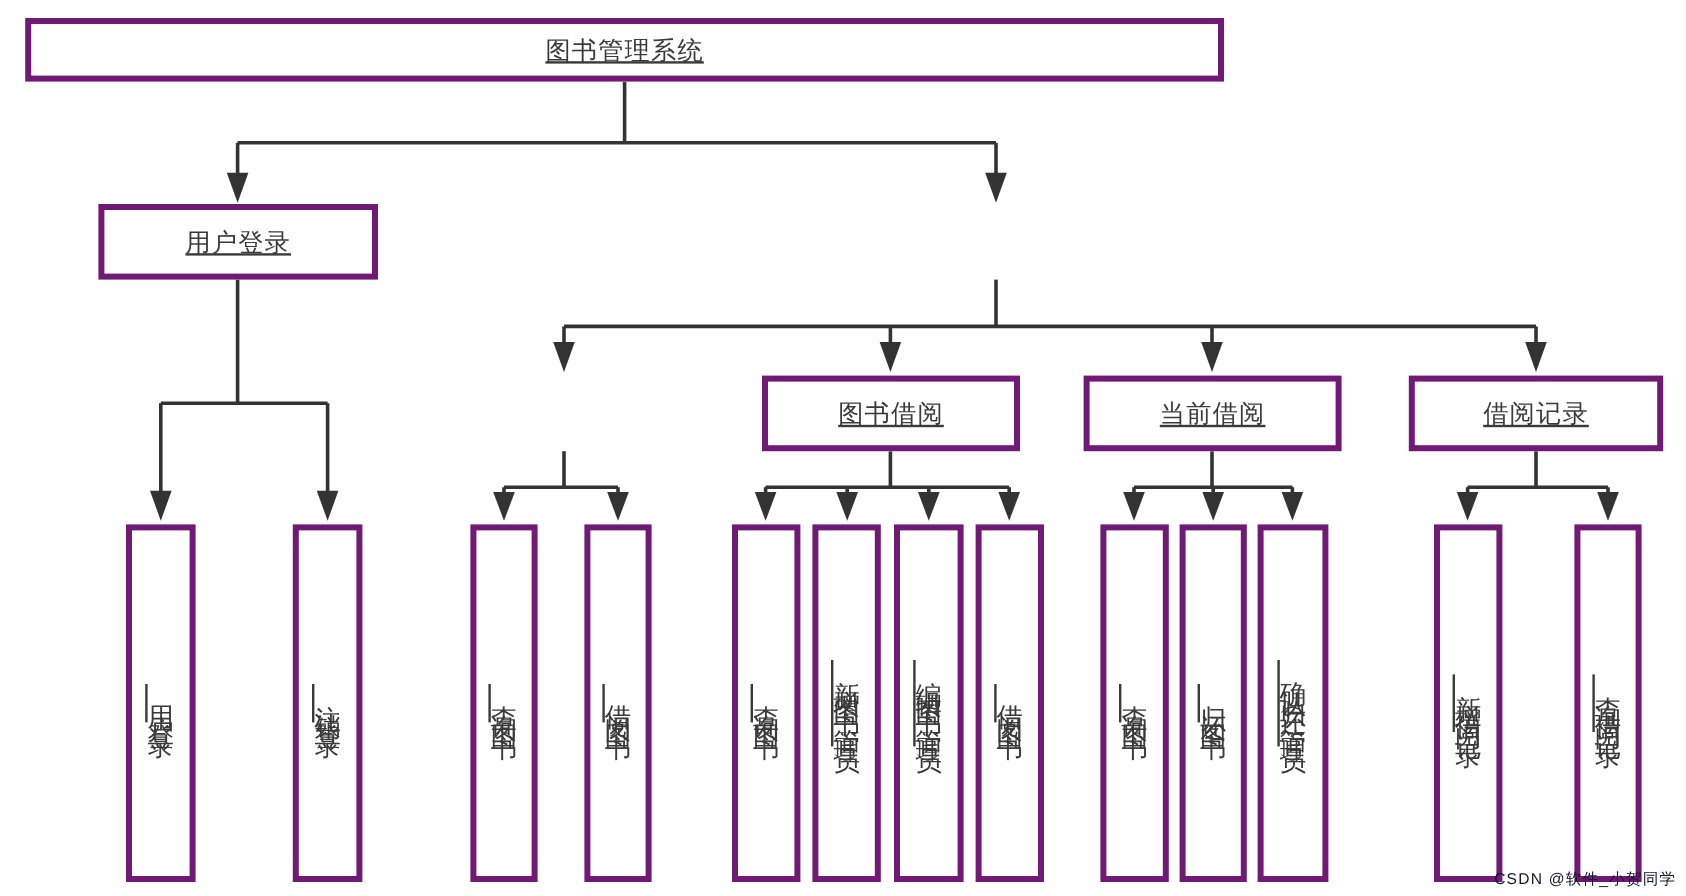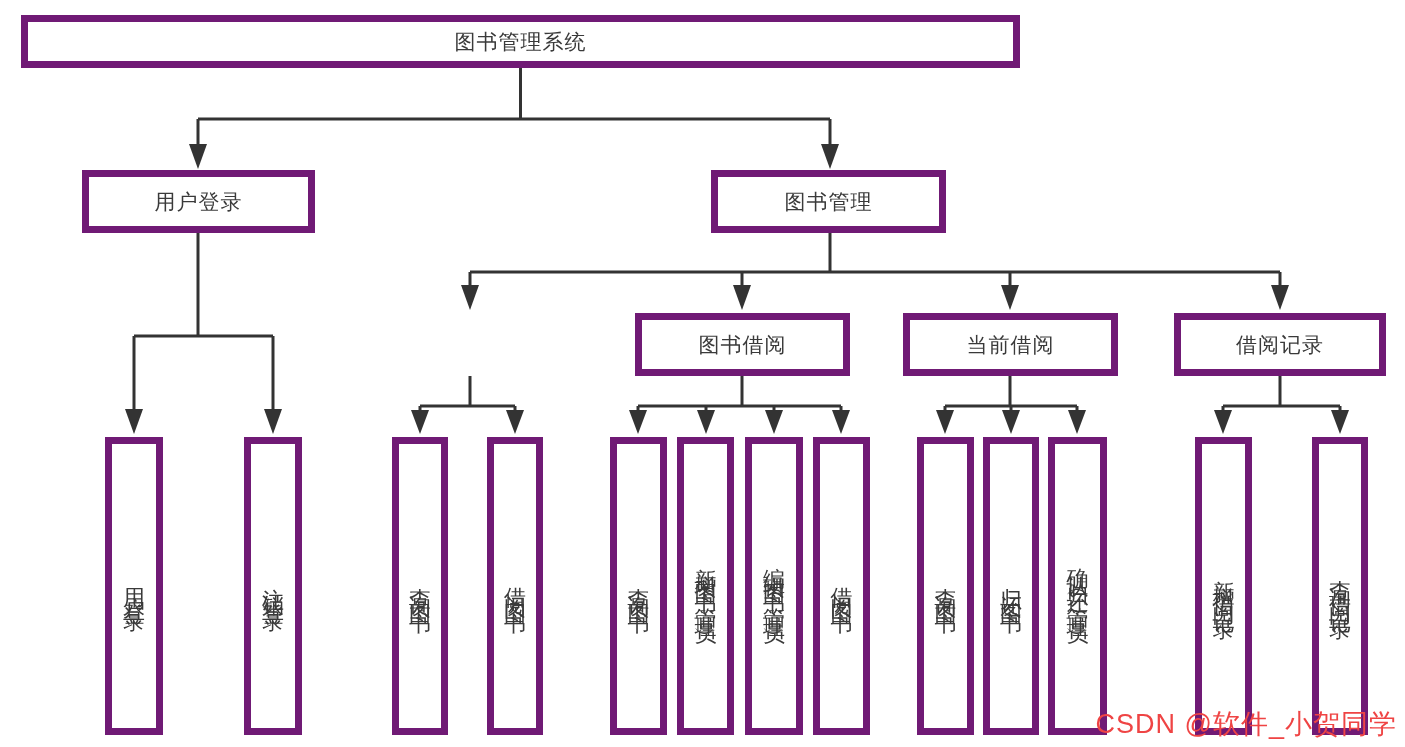--- a/index.html
+++ b/index.html
@@ -8,42 +8,43 @@
     width:1405px;height:747px;
     background:#ffffff;
     font-family:"Liberation Sans","DejaVu Sans",sans-serif;
     overflow:hidden;
   }
   #wires{position:absolute;left:0;top:0;width:1405px;height:747px;}
   .box{
     position:absolute;
     box-sizing:border-box;
     background:#ffffff;
-    border:7px solid #701a75;
+    border:5px solid #701a75;
     display:flex;
     align-items:center;
     justify-content:center;
     color:#3a3a3a;
     z-index:2;
+    text-decoration:underline;
   }
   .h{font-size:21px;letter-spacing:1px;}
   .v{
     writing-mode:vertical-rl;
     text-orientation:mixed;
     font-size:22px;
     letter-spacing:8px;
     line-height:1;
     padding:8px 0;
   }
   .wm{
     position:absolute;
     right:8px;
     bottom:5px;
-    font-size:27px;
-    color:#ef4444;
+    font-size:13px;
+    color:#0f172a;
     letter-spacing:1px;
     z-index:5;
     white-space:nowrap;
   }
   line{stroke:#333333;stroke-width:3;}
   polygon{fill:#333333;}
 </style>
 </head>
 <body>
 
@@ -121,21 +122,20 @@
       <line x1="1223" y1="406" x2="1223" y2="414"></line>
       <polygon points="1214,410 1232,410 1223,434"></polygon>
       <line x1="1340" y1="406" x2="1340" y2="414"></line>
       <polygon points="1331,410 1349,410 1340,434"></polygon>
     </g>
   </svg>
 
   <div class="box h" style="left:21px;top:15px;width:999px;height:53px;">图书管理系统</div>
 
   <div class="box h" style="left:82px;top:170px;width:233px;height:63px;">用户登录</div>
-  <div class="box h" style="left:711px;top:170px;width:235px;height:63px;">图书管理</div>
 
   <div class="box h" style="left:903px;top:313px;width:215px;height:63px;">当前借阅</div>
   <div class="box h" style="left:635px;top:313px;width:215px;height:63px;">图书借阅</div>
   <div class="box h" style="left:1174px;top:313px;width:212px;height:63px;">借阅记录</div>
 
   <div class="box v" style="left:105px;top:437px;width:58px;height:298px;">用户登录</div>
   <div class="box v" style="left:244px;top:437px;width:58px;height:298px;">注销登录</div>
 
   <div class="box v" style="left:392px;top:437px;width:56px;height:298px;">查询图书</div>
   <div class="box v" style="left:487px;top:437px;width:56px;height:298px;">借阅图书</div>

